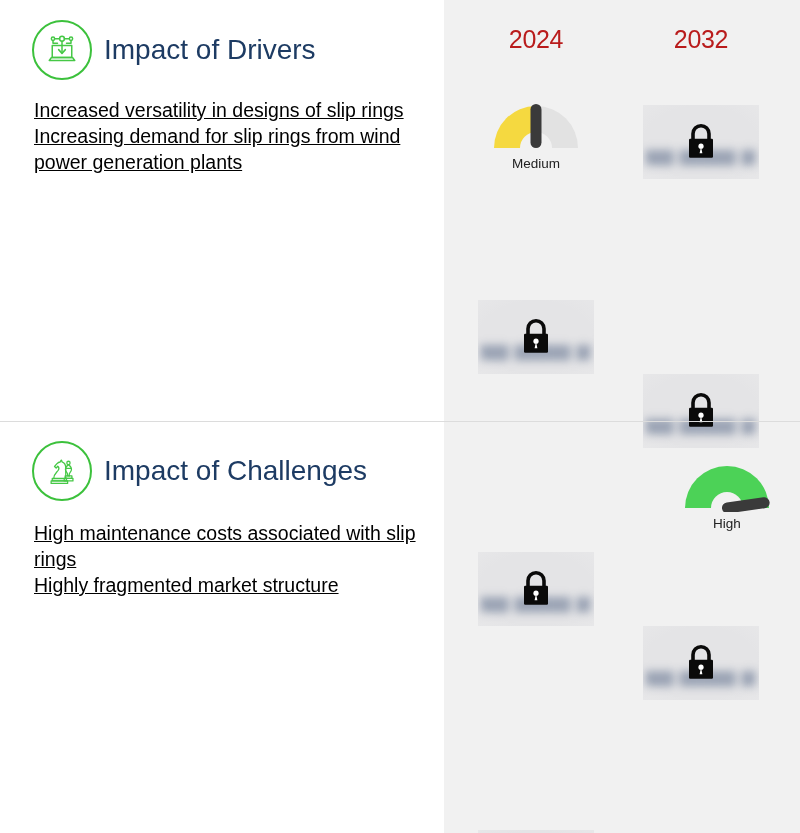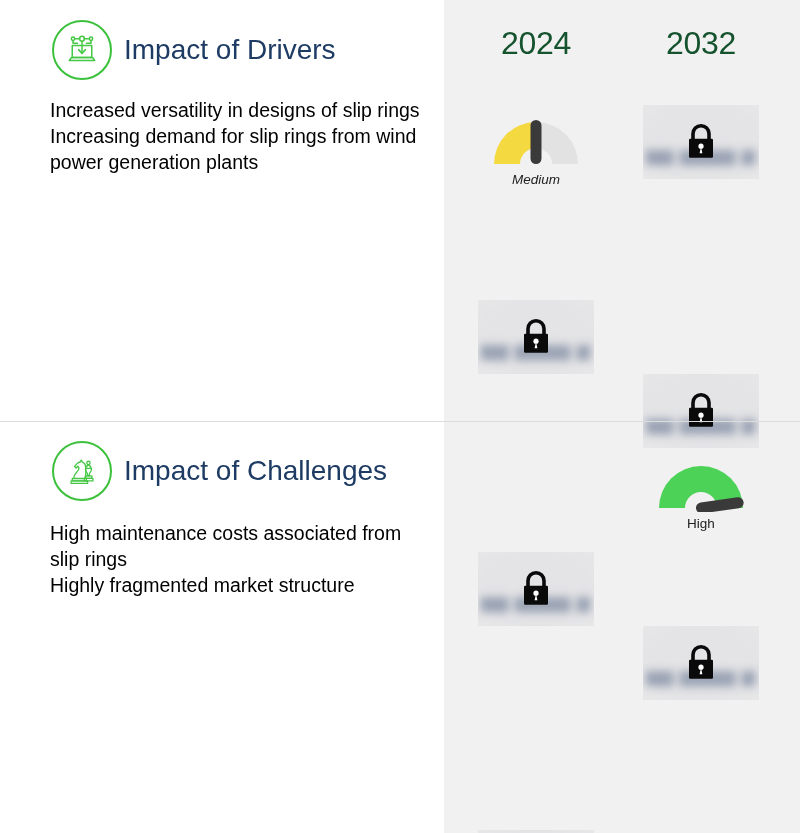--- a/index.html
+++ b/index.html
@@ -41,41 +41,41 @@
     height: 1px;
     background: #dcdcdc;
   }
 
   
   .col-header {
     position: absolute;
     top: 25px;
     width: 116px;
     text-align: center;
-    font-size: 32px;
-    color: #14532d;
+    font-size: 25px;
+    color: #b91c1c;
     font-family: "Liberation Sans", sans-serif;
     letter-spacing: -0.3px;
   }
   .col-header.c2024 { left: 478px; }
   .col-header.c2028 { left: 643px; }
 
   
   .section {
     position: absolute;
     left: 0;
     width: 444px;
   }
   .section.drivers { top: 0; }
   .section.challenges { top: 422px; }
 
   .section-head {
     display: flex;
     align-items: center;
-    padding-left: 52px;
+    padding-left: 32px;
     height: 76px;
   }
   .section.drivers .section-head { padding-top: 20px; height: 60px; }
   .section.challenges .section-head { padding-top: 18px; height: 62px; }
 
   .head-icon {
     width: 60px;
     height: 60px;
     border: 2.2px solid #3cc13c;
     border-radius: 50%;
@@ -89,23 +89,24 @@
 
   .head-title {
     margin-left: 12px;
     font-size: 28px;
     color: #1d3b63;
     font-family: "Liberation Sans", sans-serif;
     white-space: nowrap;
   }
 
   .bullets {
-    padding-left: 50px;
+    padding-left: 34px;
     padding-right: 16px;
     box-sizing: border-box;
+    text-decoration: underline;
   }
   .bullet {
     font-size: 19.5px;
     line-height: 26px;
     color: #000000;
     font-family: "Liberation Sans", sans-serif;
   }
   .section.drivers .bullet.b0 { margin-top: 17px; }
   .section.drivers .bullet.b1 { }
   .section.drivers .bullet.b2 { margin-top: 24px; }
@@ -202,21 +203,21 @@
       </span>
       <span class="head-title">Impact of Drivers</span>
     </div>
 
     <div class="bullets">
       <div class="bullet b0">Increased versatility in designs of slip rings</div>
       <div class="bullet b1">Increasing demand for slip rings from wind power generation plants</div>
     </div>
   </div>
 
-  <div class="gauge-cell" style="left:478px; top:116px;font-style:italic;">
+  <div class="gauge-cell" style="left:478px; top:100px;">
     <div class="gauge-wrap">
       <svg width="92" height="52" viewBox="0 0 92 52">
         <path d="M4 48 A42 42 0 0 1 46 6 L46 48 Z" fill="#f5d940"></path>
         <path d="M46 6 A42 42 0 0 1 88 48 L46 48 Z" fill="#e2e2e2"></path>
         <path d="M30 48 A16 16 0 0 1 62 48 Z" fill="#f1f1f1"></path>
         <rect x="40.5" y="4" width="11" height="44" rx="5.5" fill="#3a3a3a"></rect>
       </svg>
     </div>
     <div class="gauge-label">Medium</div>
   </div>
@@ -290,32 +291,32 @@
           <path d="M32.6 15.6c2.6 1.6 4 4 4 6.4 0 2-1.2 3.2-2 4.2-1 1.2-1.2 2.6-0.8 4.2"></path>
           <path d="M28.2 30.4h9v3.4h-9z"></path>
           <path d="M27 33.8h11.6v3.4H27z"></path>
           <path d="M29 20.6h7.2"></path>
         </svg>
       </span>
       <span class="head-title">Impact of Challenges</span>
     </div>
 
     <div class="bullets">
-      <div class="bullet b0">High maintenance costs associated from slip rings</div>
+      <div class="bullet b0">High maintenance costs associated with slip rings</div>
       <div class="bullet b1">Highly fragmented market structure</div>
     </div>
   </div>
 
   <div class="cell locked" style="left:478px; top:460px;">
 
     <div class="edge-fade"></div>
 
   </div>
 
-  <div class="gauge-cell" style="left:643px; top:460px;">
+  <div class="gauge-cell" style="left:669px; top:460px;">
     <div class="gauge-wrap">
       <svg width="92" height="52" viewBox="0 0 92 52">
         <path d="M4 48 A42 42 0 0 1 88 48 Z" fill="#4cd257"></path>
         <path d="M30 48 A16 16 0 0 1 62 48 Z" fill="#f1f1f1"></path>
         <rect x="41" y="42.5" width="48" height="11" rx="5.5" fill="#3a3a3a" transform="rotate(-8 46 48)"></rect>
       </svg>
     </div>
     <div class="gauge-label">High</div>
   </div>
 

